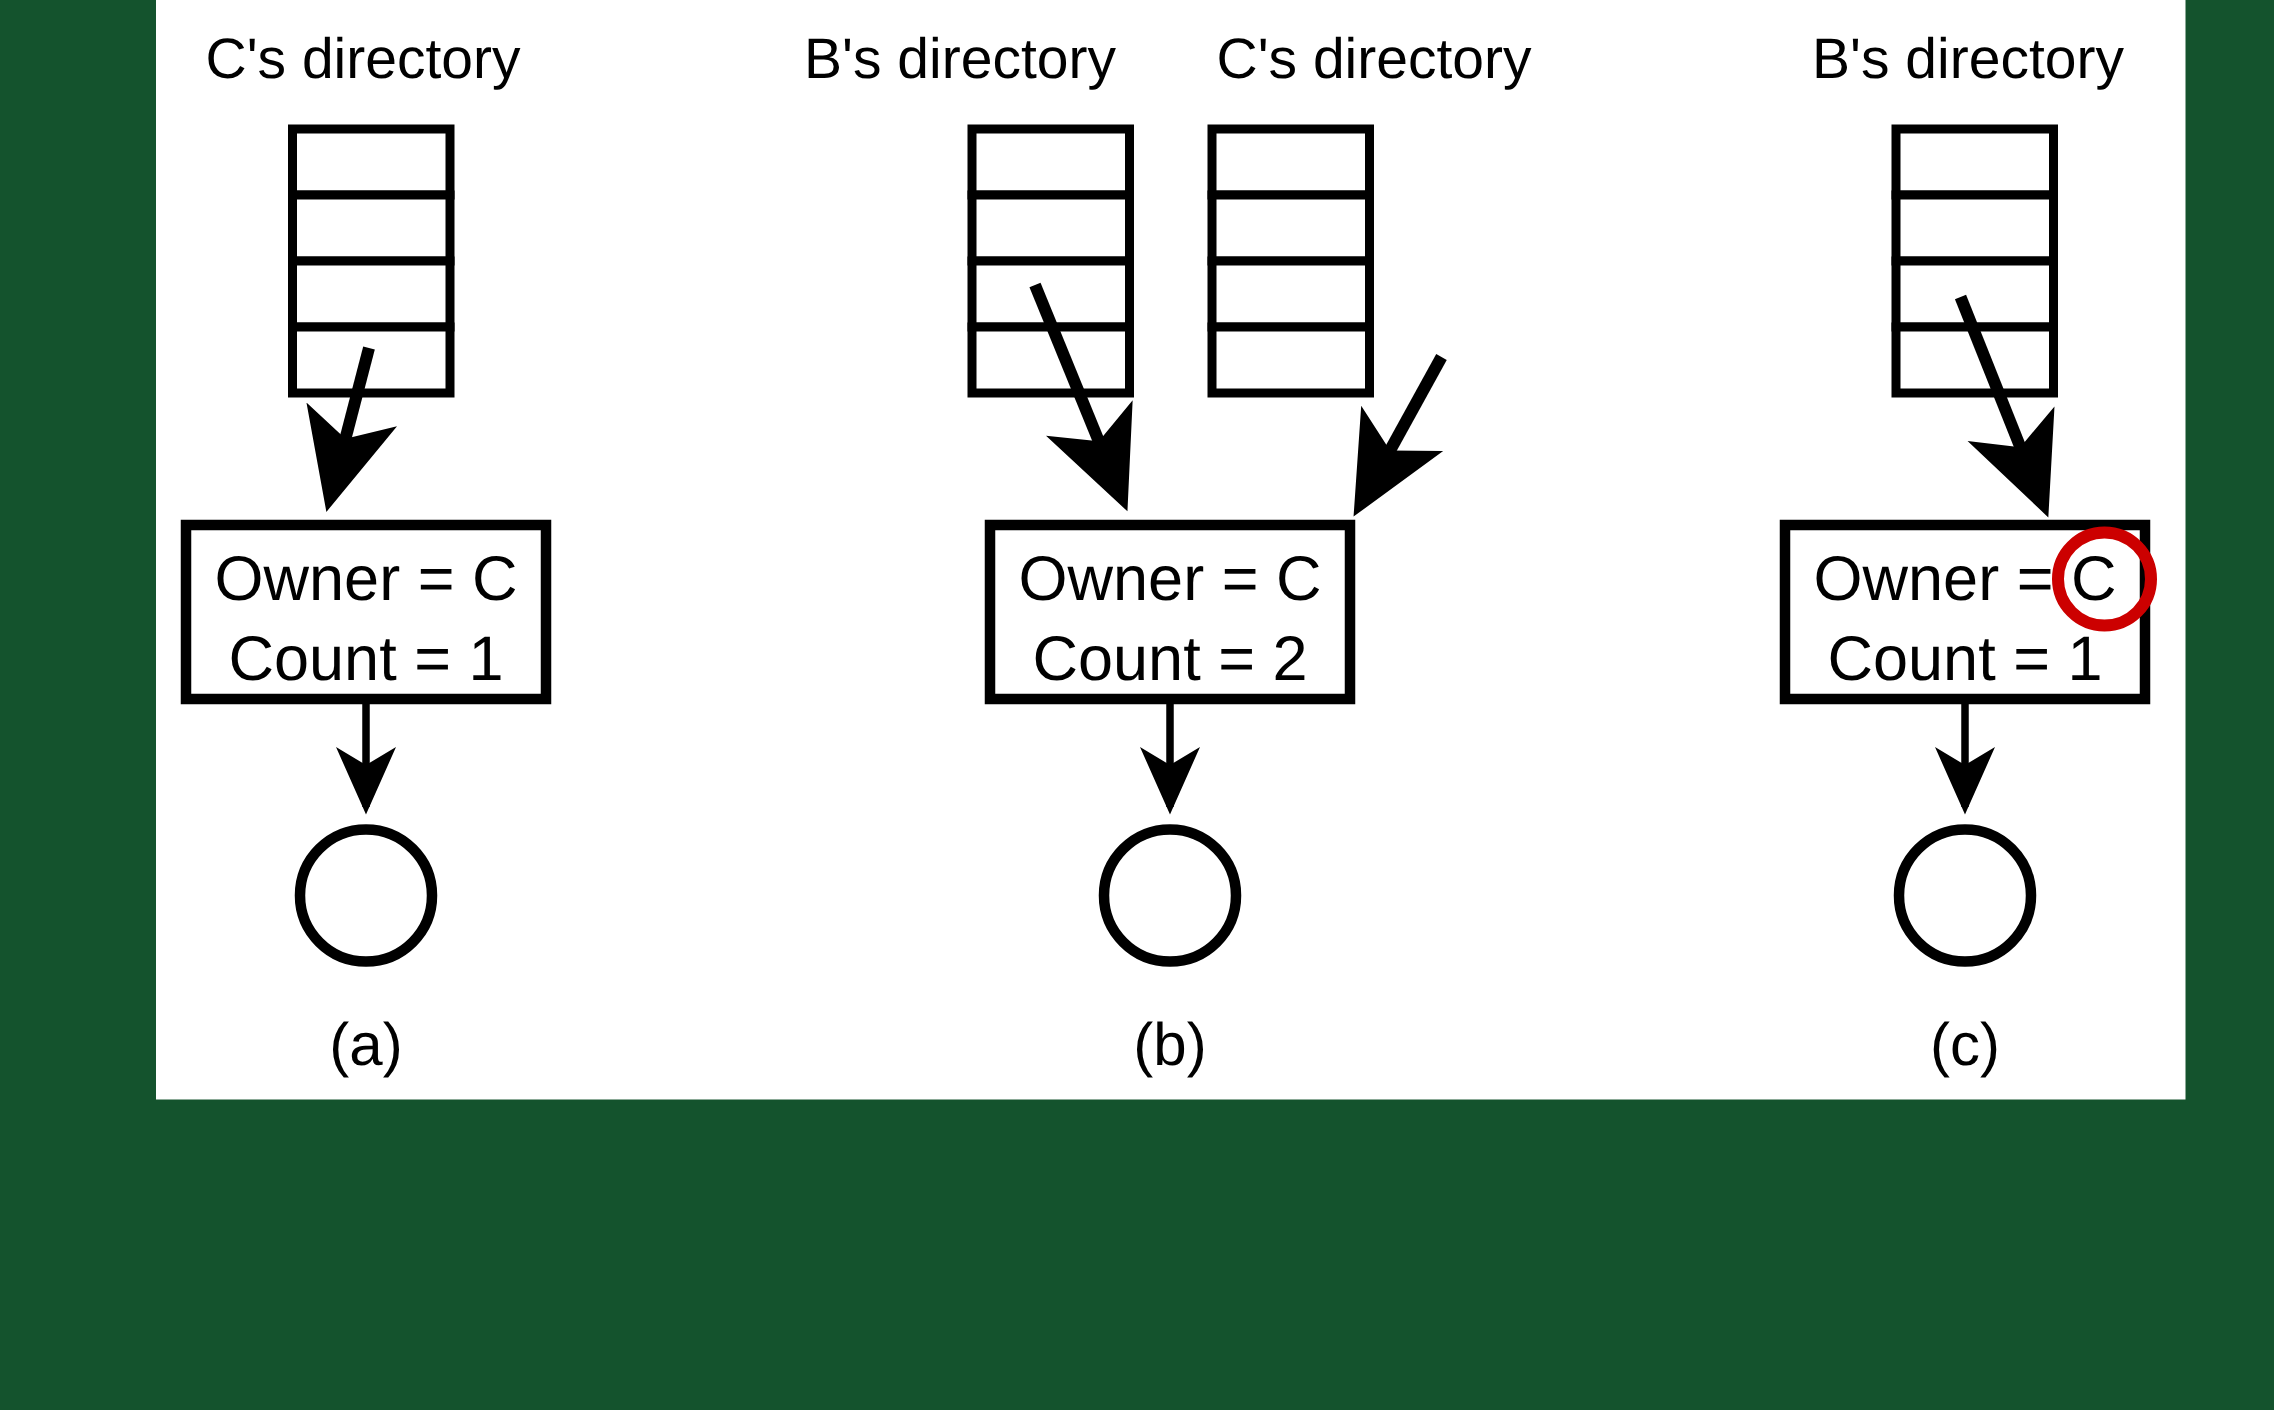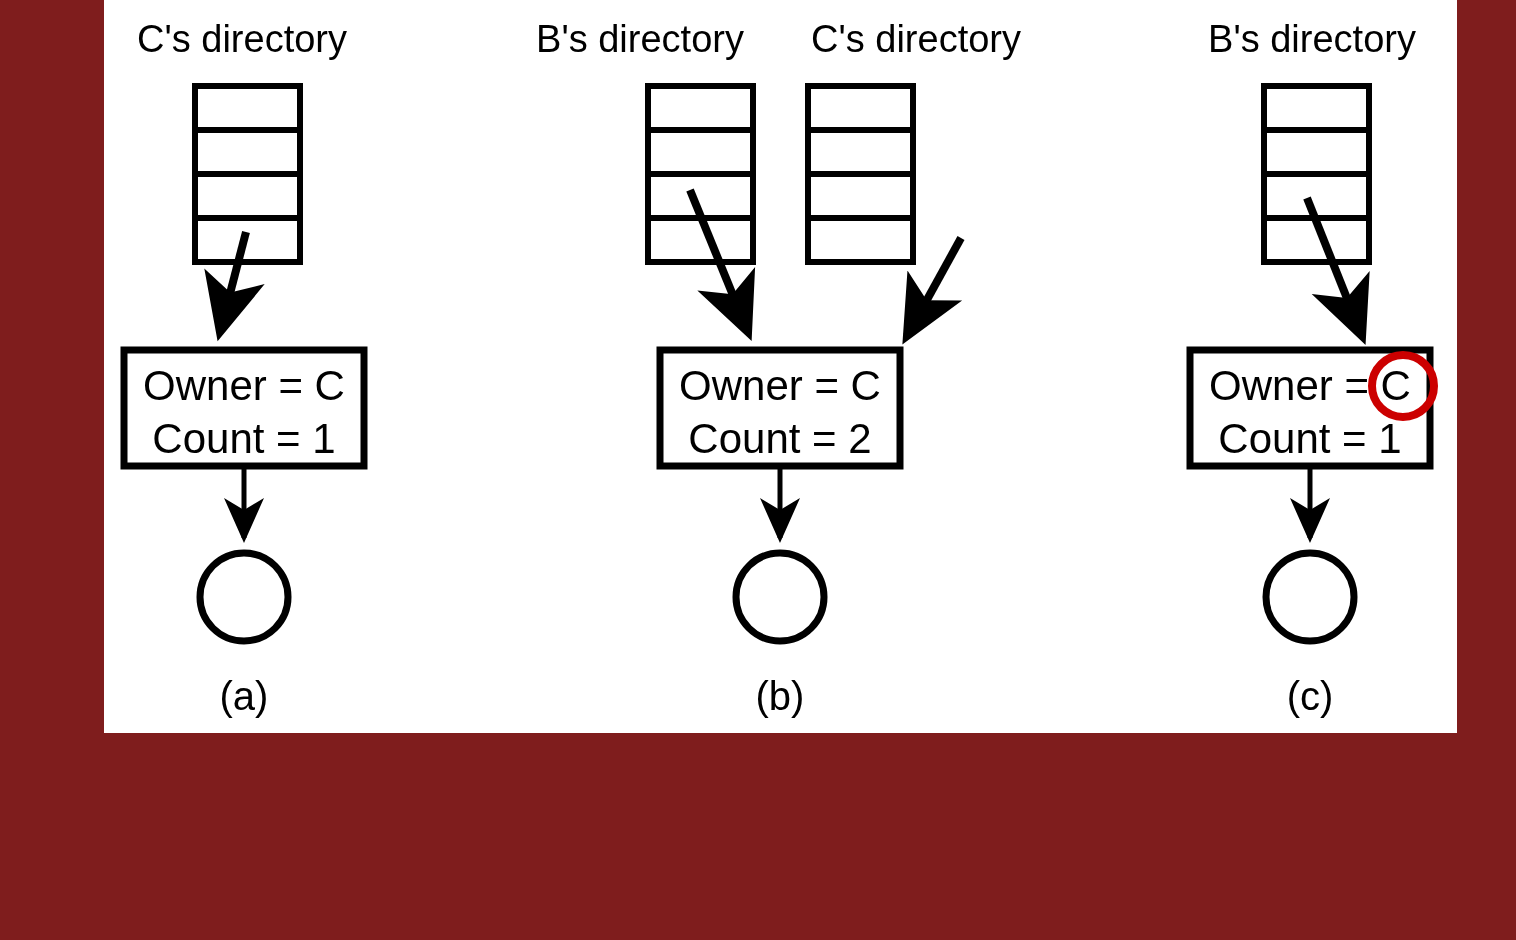--- a/index.html
+++ b/index.html
@@ -10,21 +10,21 @@
   body {
     width: 1516px;
     height: 940px;
     overflow: hidden;
     font-family: "Liberation Sans", sans-serif;
   }
   #stage {
     position: relative;
     width: 1516px;
     height: 940px;
-    background: #7f1d1d;
+    background: #14532d;
   }
   #canvas {
     position: absolute;
     left: 104px;
     top: 0px;
     width: 1353px;
     height: 733px;
     background: #ffffff;
   }
   #figure-svg {

